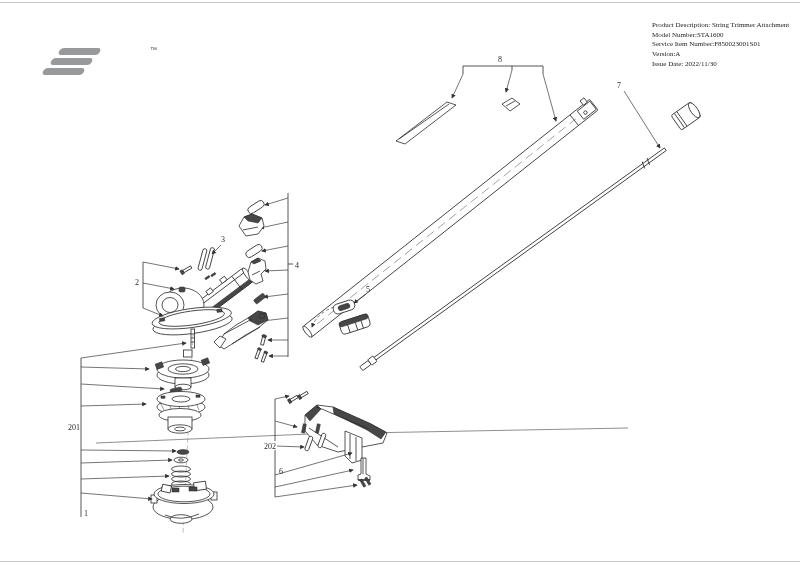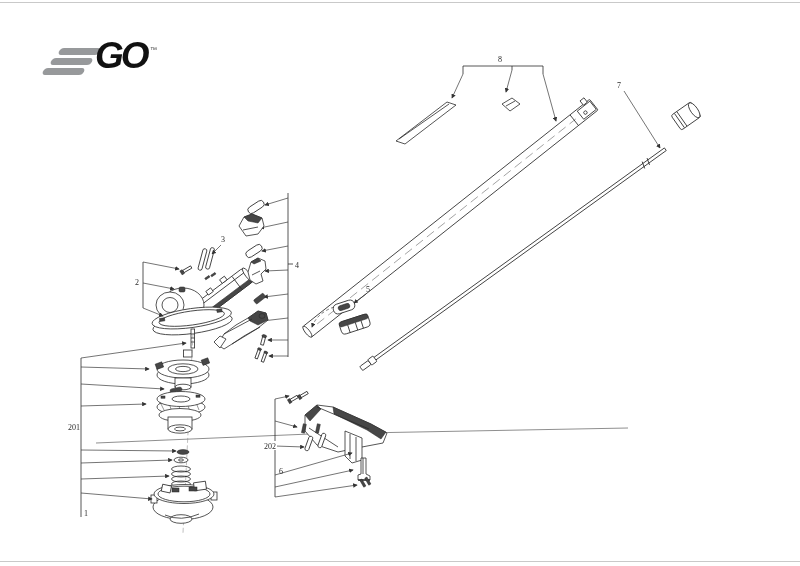--- a/index.html
+++ b/index.html
@@ -37,24 +37,30 @@
 
 <div class="page">
 
   <div class="rule top"></div>
   <div class="rule bottom"></div>
 
   <div class="logo">
     <div class="bar b1"></div>
     <div class="bar b2"></div>
     <div class="bar b3"></div>
-    <div class="go">GO</div>
     <div class="tm">™</div>
   </div>
 
+  <div class="info">
+    <div>Product Description: String Trimmer Attachment</div>
+    <div>Model Number:STA1600</div>
+    <div>Service Item Number:F850023001S01</div>
+    <div>Version:A</div>
+    <div>Issue Date: 2022/11/30</div>
+  </div>
 
   <svg width="800" height="566" viewBox="0 0 800 566">
     <defs>
       <marker id="arr" viewBox="0 0 10 10" refX="8.5" refY="5" markerWidth="6.5" markerHeight="6.5" orient="auto-start-reverse">
         <path d="M0,0 L10,5 L0,10 z" fill="#333"></path>
       </marker>
     </defs>
 
     <polyline class="grayline" points="96,443 310,434 628,428"></polyline>
 

